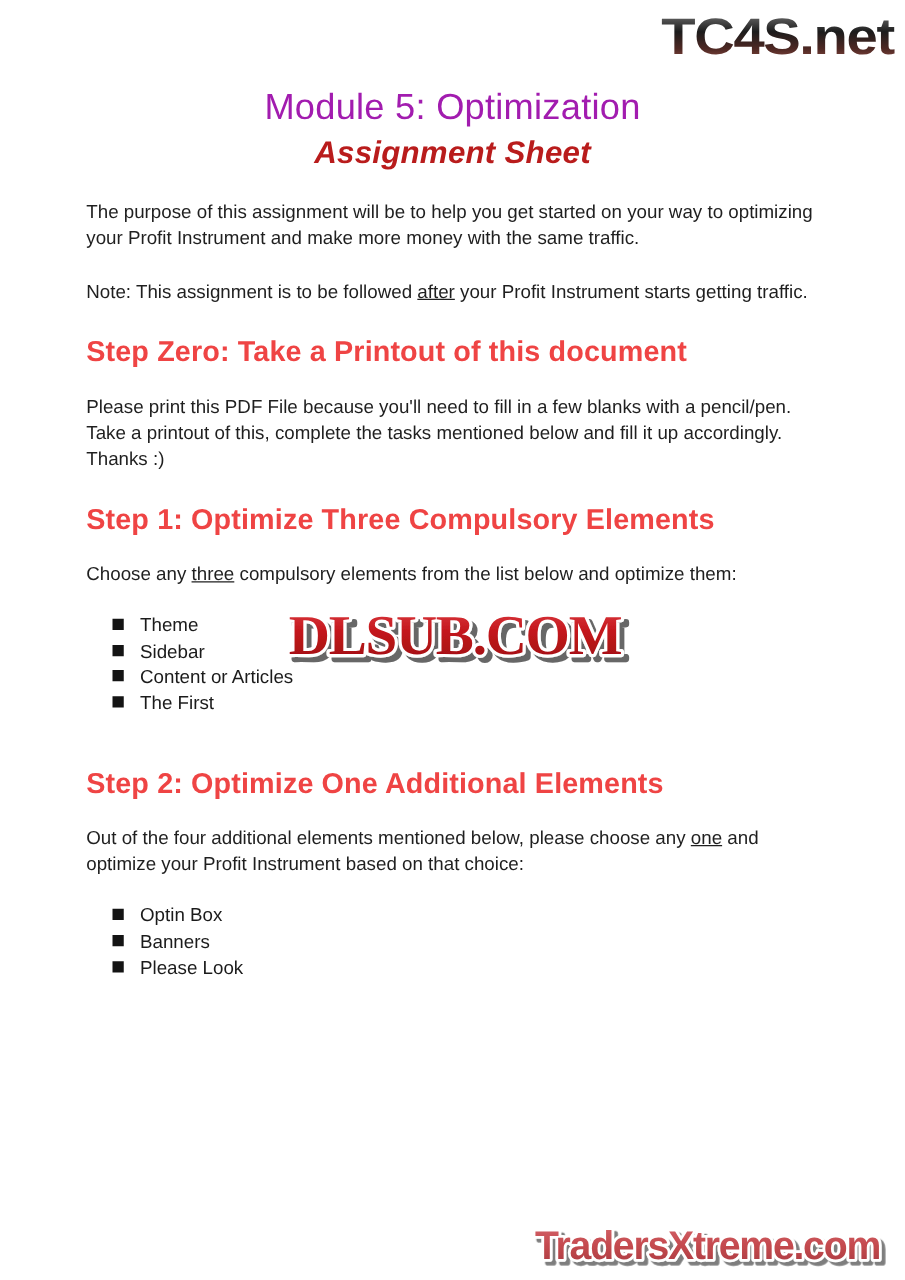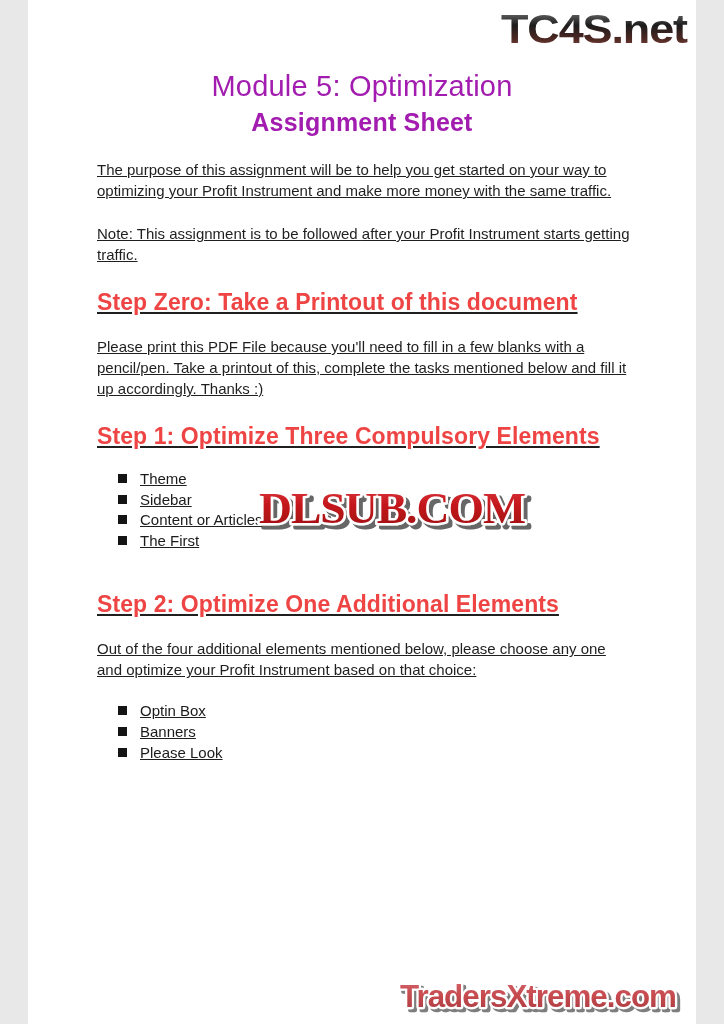--- a/index.html
+++ b/index.html
@@ -1,18 +1,18 @@
 <!DOCTYPE html>
 <html><head>
 <meta charset="utf-8">
 <style>
   html,body{margin:0;padding:0;background:#e8e8e8;}
   .page{
     position:relative;
-    width:668px;height:1024px;
+    width:724px;height:1024px;
     background:#ffffff;
     font-family:"Liberation Sans", sans-serif;
     color:#1f1f1f;
     overflow:hidden;
     margin:0 auto;
   }
   
   .brand-top{position:absolute;top:2px;right:4px;width:195px;height:50px;}
   
   .doc-title{
@@ -20,21 +20,21 @@
     text-align:center;
     font-size:29px;font-weight:400;color:#a21caf;
     letter-spacing:0.2px;
   }
   .doc-subtitle{
     margin:5px 0 0;
     text-align:center;
     font-size:25px;font-weight:700;
     letter-spacing:0.2px;
   }
-  .content{margin:4px 66px 0 69px;text-decoration:underline;}
+  .content{margin:4px 66px 0 69px;}
   .body-p{
     font-size:15px;line-height:21px;
     margin:22px 0 0;
   }
   .step-heading{
     font-size:23px;font-weight:700;color:#ef4444;
     margin:26px 0 0;line-height:23px;
     letter-spacing:0.1px;
   }
   .u{text-decoration:underline;text-align:right;}
@@ -81,32 +81,33 @@
         <stop offset="0" stop-color="#8a8a8a"></stop>
         <stop offset="0.42" stop-color="#1c1c1c"></stop>
         <stop offset="0.72" stop-color="#4e2823"></stop>
         <stop offset="1" stop-color="#9c564d"></stop>
       </linearGradient>
     </defs>
     <text x="97" y="41" text-anchor="middle" font-family="'Liberation Sans', sans-serif" font-weight="bold" font-size="41" letter-spacing="-1" textLength="186" lengthAdjust="spacingAndGlyphs" fill="url(#tc4sGrad)">TC4S.net</text>
   </svg>
 
   <h1 class="doc-title">Module 5: Optimization</h1>
-  <h2 class="doc-subtitle" style="color:#a21caf;">Assignment Sheet</h2>
+  <h2 class="doc-subtitle" style="color:#b91c1c;font-style:italic;">Assignment Sheet</h2>
 
   <div class="content">
 
     <p class="body-p">The purpose of this assignment will be to help you get started on your way to optimizing your Profit Instrument and make more money with the same traffic.</p>
 
     <p class="body-p"><span>Note: This assignment is to be followed </span><span class="u">after</span><span> your Profit Instrument starts getting traffic.</span></p>
 
     <h3 class="step-heading">Step Zero: Take a Printout of this document</h3>
     <p class="body-p">Please print this PDF File because you'll need to fill in a few blanks with a pencil/pen. Take a printout of this, complete the tasks mentioned below and fill it up accordingly. Thanks :)</p>
 
     <h3 class="step-heading">Step 1: Optimize Three Compulsory Elements</h3>
+    <p class="body-p"><span>Choose any </span><span class="u">three</span><span> compulsory elements from the list below and optimize them:</span></p>
 
     <ul class="sq-list">
       <li><span class="bullet"></span><span>Theme</span></li>
       <li><span class="bullet"></span><span>Sidebar</span></li>
       <li><span class="bullet"></span><span>Content or Articles</span></li>
       <li><span class="bullet"></span><span>The First</span></li>
     </ul>
 
     <h3 class="step-heading gap-step2">Step 2: Optimize One Additional Elements</h3>
     <p class="body-p"><span>Out of the four additional elements mentioned below, please choose any </span><span class="u">one</span><span> and optimize your Profit Instrument based on that choice:</span></p>

